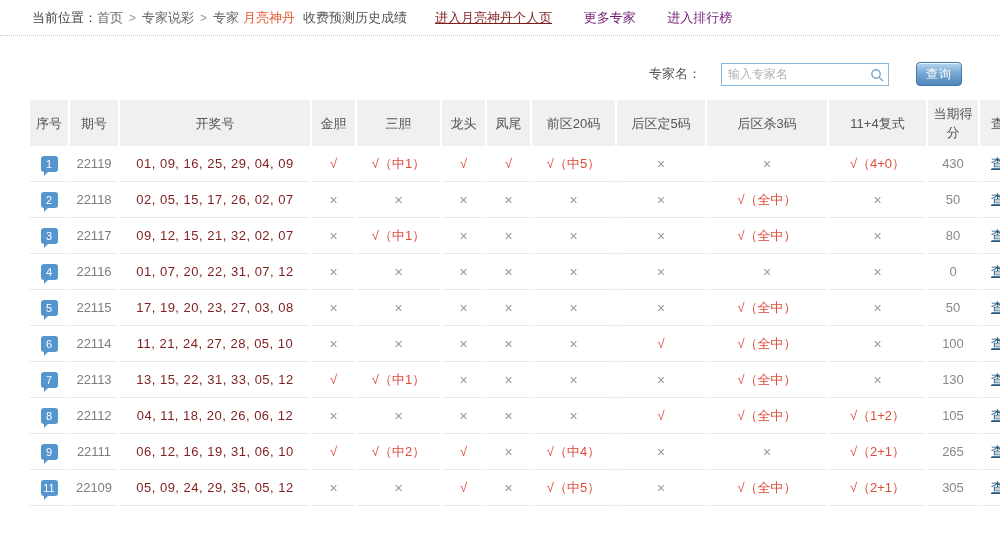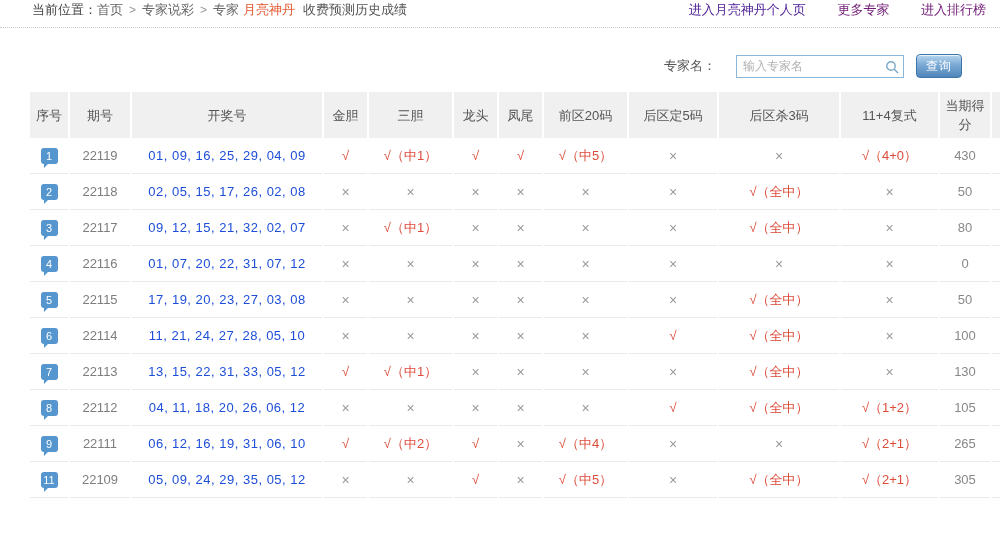--- a/index.html
+++ b/index.html
@@ -4,39 +4,39 @@
 <style>
   * { margin:0; padding:0; box-sizing:border-box; }
   html,body { background:#fff; }
   body {
     width:1000px; height:538px; overflow:hidden;
     font-family:"Liberation Sans","DejaVu Sans",sans-serif;
     font-size:13px; color:#555;
   }
   
   .topbar {
-    display:flex; justify-content:space-between; align-items:center;
-    padding:1px 14px 8px 32px;
+    display:flex; justify-content:flex-start; align-items:center;
+    padding:9px 14px 8px 32px;
     border-bottom:1px dotted #c9c9c9;
   }
   .breadcrumb a { color:#666; text-decoration:none; cursor:pointer; }
   .bc-label { color:#444; }
   .sep { color:#999; margin:0 6px; font-size:12px; }
   .expert-name { color:#e4572e; margin:0 4px; }
   .bc-suffix { color:#555; margin-left:4px; }
   .toplinks a { margin-left:28px; text-decoration:none; cursor:pointer; }
-  .toplinks .personal { color:#4c1d95; }
+  .toplinks .personal { color:#7f1d1d; text-decoration:underline; }
   .toplinks .plain { color:#701a75; }
   
   .search-row {
     display:flex; justify-content:flex-end; align-items:center;
     margin:26px 38px 0 0; height:24px;
   }
   .search-label { color:#555; margin-right:6px; }
-  .search-box { position:relative; display:inline-block; margin-right:12px;padding-left:14px; }
+  .search-box { position:relative; display:inline-block; margin-right:27px;padding-left:14px; }
   .search-box input {
     width:168px; height:23px; border:1px solid #8ab6d9;
     padding:0 24px 0 6px; font-size:12px; color:#333; outline:none;
     font-family:"Liberation Sans","DejaVu Sans",sans-serif;
   }
   .search-box input::placeholder { color:#b0b0b0; }
   .mag { position:absolute; right:5px; top:5px; width:14px; height:14px; cursor:pointer; }
   .query-btn {
     height:24px; padding:0 9px; cursor:pointer;
     color:#fff; font-size:12px; letter-spacing:1px;
@@ -53,24 +53,24 @@
   th {
     background:#f0f0f0; color:#555; font-weight:normal; font-size:13px;
     height:46px; text-align:center; vertical-align:middle; line-height:19px;
   }
   th.wrap { word-break:break-all; padding:0 0; }
   td {
     height:36px; text-align:center; vertical-align:middle;
     border-bottom:1px solid #e9e9e9; color:#888; font-size:13px;
     overflow:hidden; white-space:nowrap;
   }
-  .c0{width:38px}.c1{width:60px}.c2{width:190px}.c3{width:43px}.c4{width:83px}
+  .c0{width:38px}.c1{width:48px}.c2{width:190px}.c3{width:43px}.c4{width:83px}
   .c5{width:43px}.c6{width:43px}.c7{width:83px}.c8{width:88px}.c9{width:120px}
   .c10{width:97px}.c11{width:50px}.c12{width:48px}
-  td.nums { color:#1d4ed8; letter-spacing:.5px; }
+  td.nums { color:#7f1d1d; letter-spacing:.5px; }
   td.issue { color:#7d7d7d;text-align:center; }
   td.hit { color:#dd4b39; }
   td.miss { color:#9a9a9a; font-size:14px; }
   td.score { color:#888; }
   .view-link { color:#1d547c; text-decoration:underline; cursor:pointer; }
   
   .seq-badge {
     position:relative; display:inline-block; width:17px; height:16px;
     background:#5596cf; border-radius:3px; color:#fff;
     font-size:11px; line-height:16px; text-align:center;
@@ -136,21 +136,21 @@
     <td class="result hit">√（中5）</td>
     <td class="result miss">×</td>
     <td class="result miss">×</td>
     <td class="result hit">√（4+0）</td>
     <td class="score">430</td>
     <td><a class="view-link">查看</a></td>
   </tr>
       <tr>
     <td><span class="seq-badge">2</span></td>
     <td class="issue">22118</td>
-    <td class="nums">02, 05, 15, 17, 26, 02, 08</td>
+    <td class="nums">02, 05, 15, 17, 26, 02, 07</td>
     <td class="result miss">×</td>
     <td class="result miss">×</td>
     <td class="result miss">×</td>
     <td class="result miss">×</td>
     <td class="result miss">×</td>
     <td class="result miss">×</td>
     <td class="result hit">√（全中）</td>
     <td class="result miss">×</td>
     <td class="score">50</td>
     <td><a class="view-link">查看</a></td>

